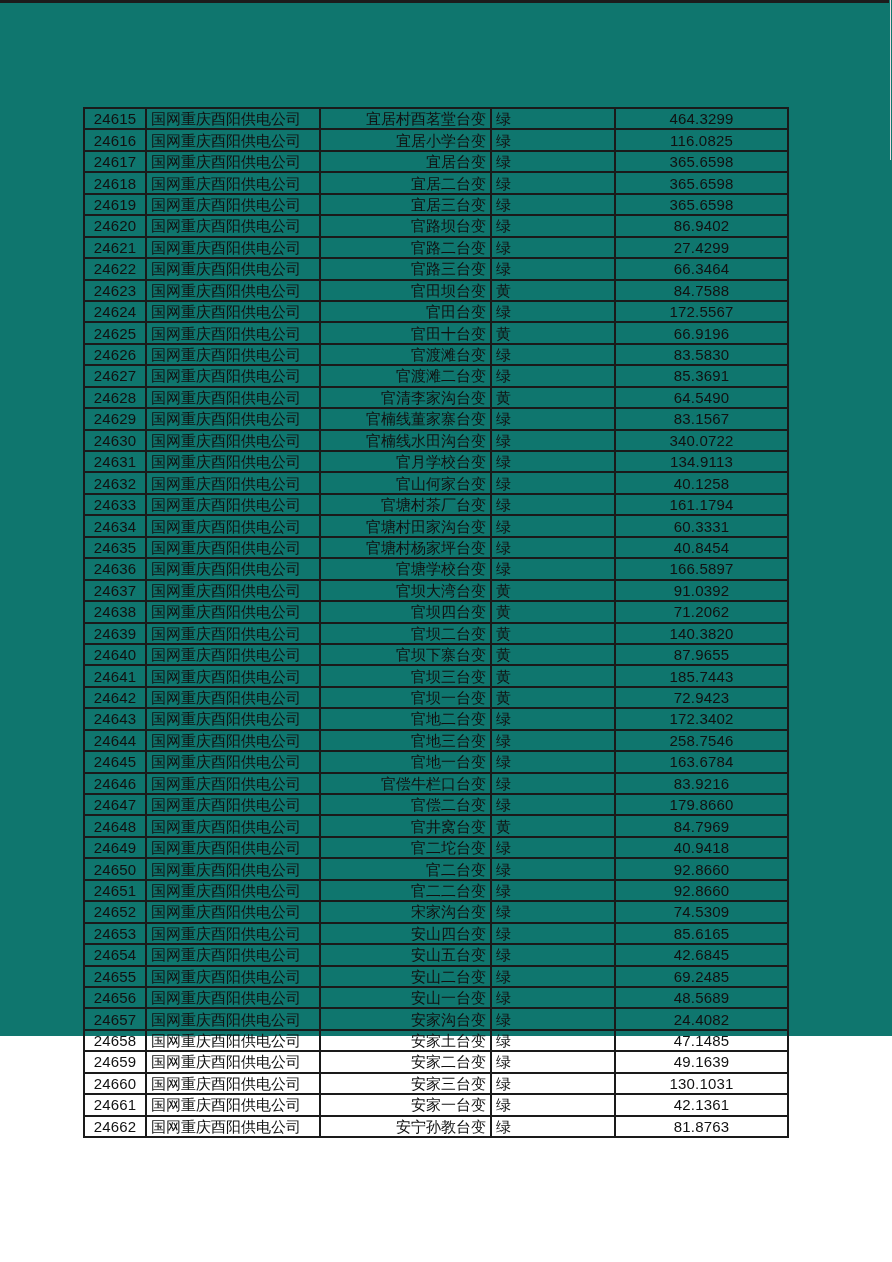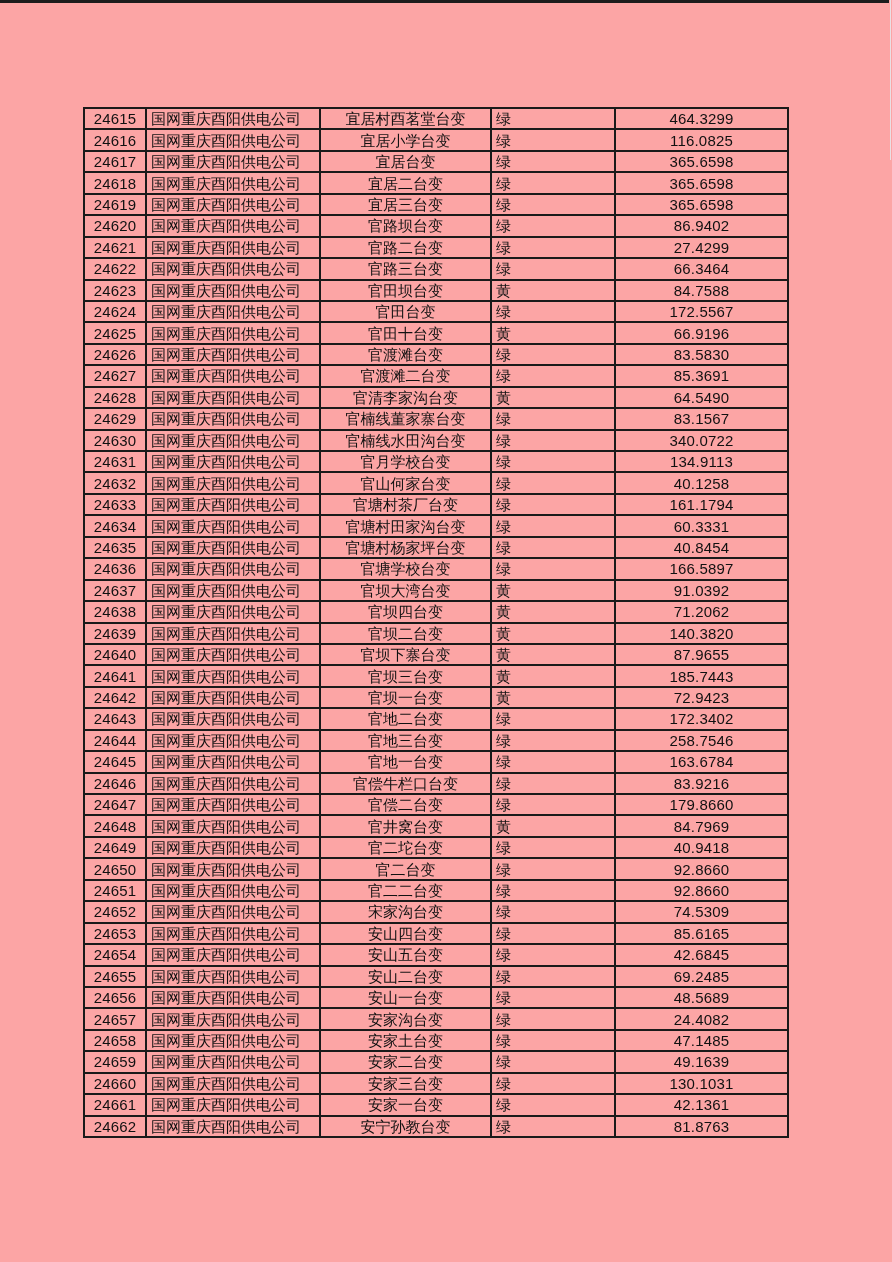--- a/index.html
+++ b/index.html
@@ -7,22 +7,22 @@
     padding: 0;
     background: #ffffff;
     width: 892px;
     height: 1262px;
     overflow: hidden;
     font-family: "Liberation Sans", sans-serif;
   }
   .page {
     position: relative;
     width: 892px;
-    height: 1262px;
-    background: #fca5a5;
+    height: 1036px;
+    background: #0f766e;
   }
   .top-bar {
     position: absolute;
     top: 0;
     left: 0;
     width: 889px;
     height: 3px;
     background: #1c1c1c;
   }
   .right-edge {
@@ -49,21 +49,21 @@
     padding: 0 4px;
     font-size: 15px;
     color: #111111;
     white-space: nowrap;
     overflow: hidden;
     vertical-align: middle;
     line-height: 19px;
   }
   td.c-id      { text-align: center; font-size: 14px; letter-spacing: 0.2px; }
   td.c-company { text-align: left; margin-top: 24px; }
-  td.c-station { text-align: center; }
+  td.c-station { text-align: right; }
   td.c-status  { text-align: left; }
   td.c-value   { text-align: center; font-size: 14px; letter-spacing: 0.2px; }
 </style>
 </head>
 <body>
 
 <div class="page">
   <div class="top-bar"></div>
   <div class="right-edge"></div>
 

